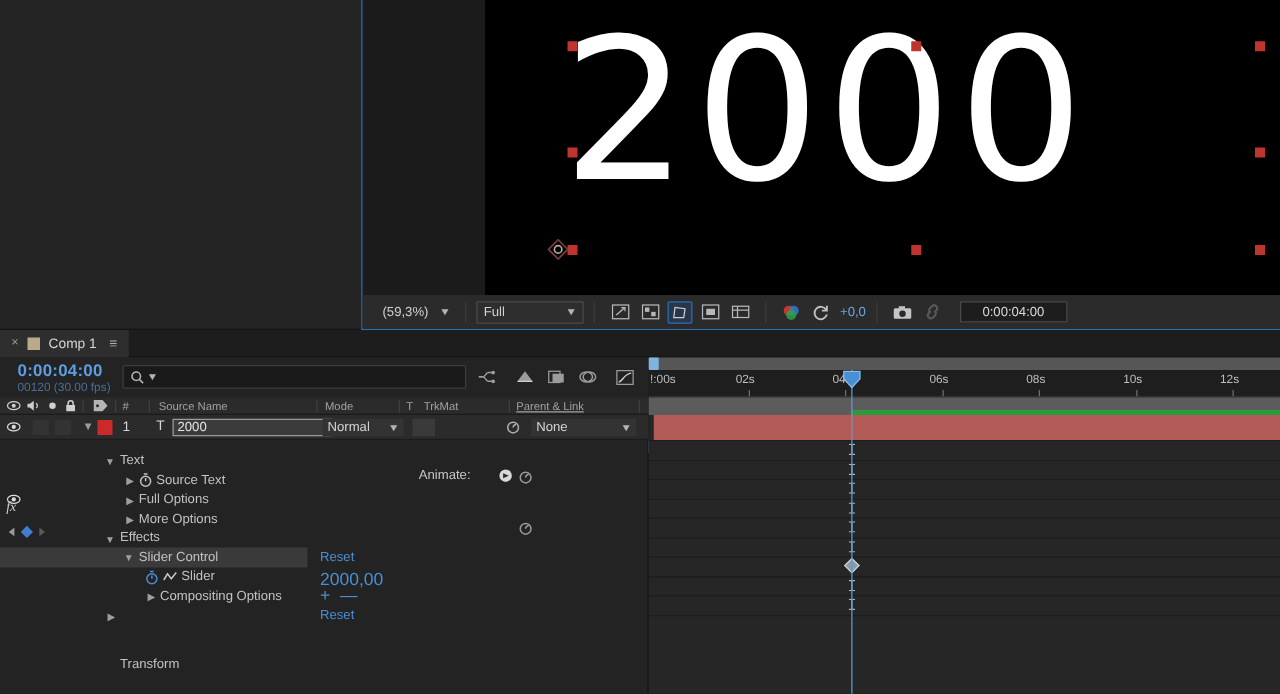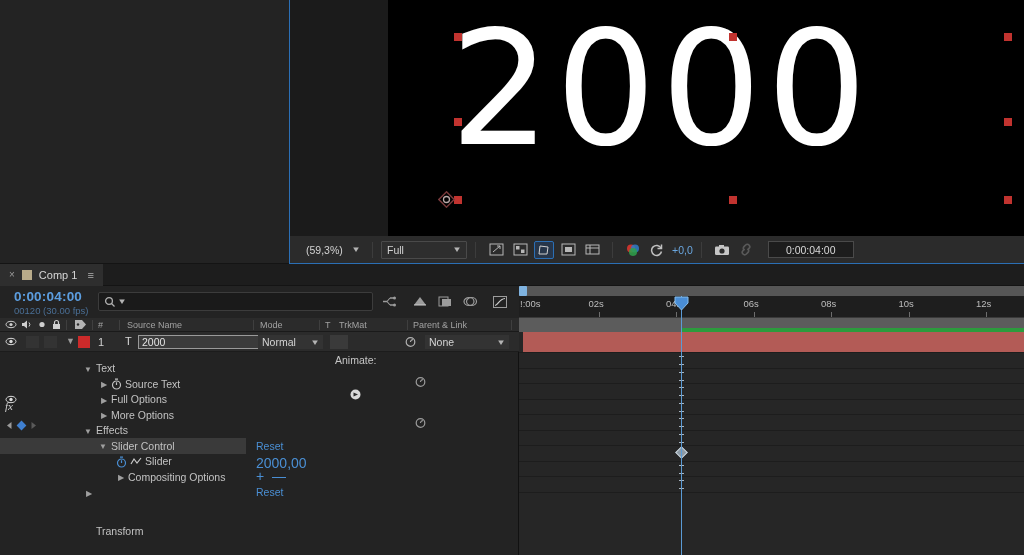--- a/index.html
+++ b/index.html
@@ -312,21 +312,21 @@
     <div class="chdiv" style="left:92px;"></div>
     <div class="ch" style="left:98px;">#</div>
     <div class="chdiv" style="left:119px;"></div>
     <div class="ch" style="left:127px;">Source Name</div>
     <div class="chdiv" style="left:253px;"></div>
     <div class="ch" style="left:260px;">Mode</div>
     <div class="chdiv" style="left:319px;"></div>
     <div class="ch" style="left:325px;">T</div>
     <div class="ch" style="left:339px;">TrkMat</div>
     <div class="chdiv" style="left:407px;"></div>
-    <div class="ch" style="left:413px;">Parent &amp; Link</div>
+    <div class="ch" style="left:413px;text-decoration:underline;">Parent &amp; Link</div>
     <div class="chdiv" style="left:511px;"></div>
   </div>
 
   <div id="rows">
 
     <div class="row layer-row" style="top:0;">
       <div class="eye" style="position:absolute; left:2px; top:4px;">
         <svg width="12" height="11" viewBox="0 0 12 11">
             <ellipse cx="6" cy="5.5" rx="5" ry="3.2" fill="none" stroke="#dcdcdc"></ellipse>
             <circle cx="6" cy="5.5" r="1.7" fill="#dcdcdc"></circle>
@@ -349,21 +349,21 @@
             <circle cx="6.5" cy="6" r="4.3" fill="none" stroke="#b0b0b0" stroke-width="1.2"></circle>
             <path d="M6.5 6 a2.4 2.4 0 0 1 2.4-2.4" stroke="#b0b0b0" fill="none" stroke-width="1.2"></path>
           </svg>
       </div>
       <div class="parent-sel">
         <span>None</span>
         <span class="caret">▼</span>
       </div>
     </div>
 
-    <div style="position:absolute; left:335px; top:22px; color:#c6c6c6; font-size:10.5px; display:flex; align-items:center; gap:23px;flex-direction:column;">
+    <div style="position:absolute; left:335px; top:42px; color:#c6c6c6; font-size:10.5px; display:flex; align-items:center; gap:23px;">
       <span>Animate:</span>
       <svg width="11" height="11" viewBox="0 0 11 11">
           <circle cx="5.5" cy="5.5" r="5" fill="#d8d8d8"></circle>
           <path d="M3.5 3.5 L8 5.5 L3.5 7.5 Z" fill="#2b2b2b"></path>
         </svg>
     </div>
     <div style="position:absolute; left:414px; top:44px;">
       <svg width="13" height="12" viewBox="0 0 13 12">
           <circle cx="6.5" cy="6" r="4.3" fill="none" stroke="#9b9b9b" stroke-width="1.2"></circle>
           <path d="M6.5 6 a2.4 2.4 0 0 1 2.4-2.4" stroke="#9b9b9b" fill="none" stroke-width="1.2"></path>

